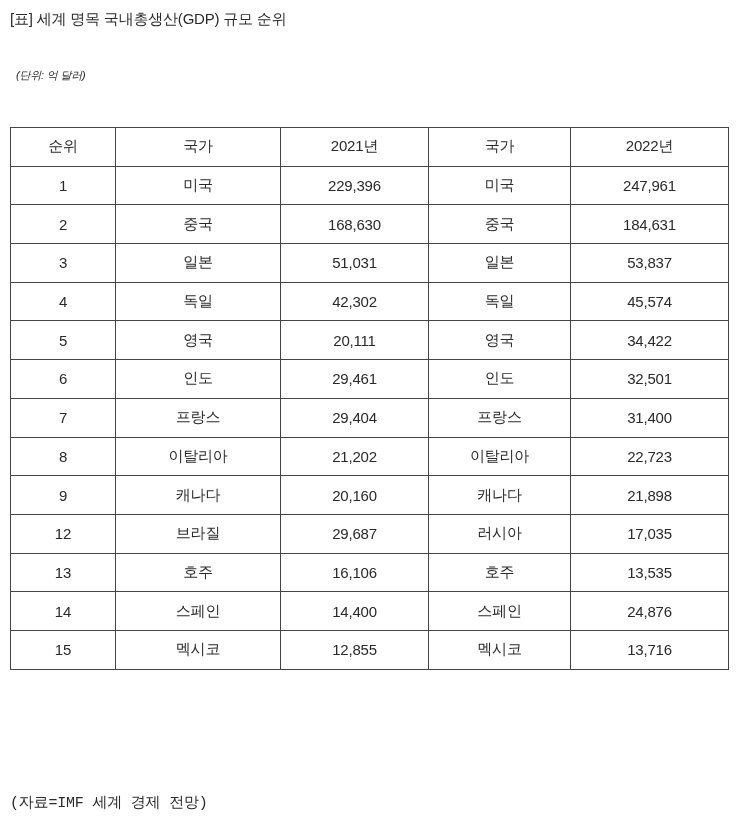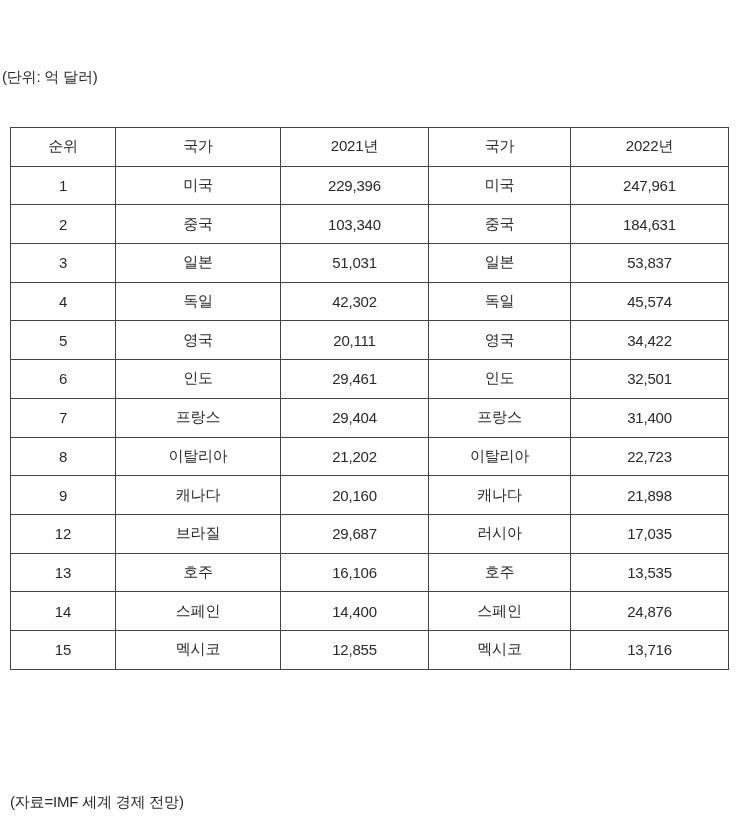--- a/index.html
+++ b/index.html
@@ -20,25 +20,26 @@
   .title {
     position: absolute;
     left: 10px;
     top: 10px;
     font-size: 15px;
     letter-spacing: -0.2px;
     white-space: nowrap;
   }
   .unit {
     position: absolute;
-    left: 2px;
+    left: 16px;
     top: 68px;
-    font-size: 15px;
+    font-size: 11px;
     letter-spacing: -0.2px;
     white-space: nowrap;
+    font-style: italic;
   }
   table.gdp {
     position: absolute;
     left: 10px;
     top: 127px;
     width: 718px;
     border-collapse: collapse;
     table-layout: fixed;
   }
   table.gdp th,
@@ -55,27 +56,29 @@
     overflow: hidden;
     white-space: nowrap;
   }
   .source {
     position: absolute;
     left: 10px;
     top: 793px;
     font-size: 15px;
     letter-spacing: -0.2px;
     white-space: nowrap;
+    font-family: Liberation Mono, monospace;
   }
 </style>
 </head>
 <body>
 
 <div class="page">
 
+  <div class="title">[표] 세계 명목 국내총생산(GDP) 규모 순위</div>
   <div class="unit">(단위: 억 달러)</div>
 
   <table class="gdp">
     <colgroup>
       <col style="width:105px">
       <col style="width:165px">
       <col style="width:148px">
       <col style="width:142px">
       <col style="width:158px">
     </colgroup>
@@ -92,21 +95,21 @@
       <tr>
         <td>1</td>
         <td>미국</td>
         <td>229,396</td>
         <td>미국</td>
         <td>247,961</td>
       </tr>
       <tr>
         <td>2</td>
         <td>중국</td>
-        <td>103,340</td>
+        <td>168,630</td>
         <td>중국</td>
         <td>184,631</td>
       </tr>
       <tr>
         <td>3</td>
         <td>일본</td>
         <td>51,031</td>
         <td>일본</td>
         <td>53,837</td>
       </tr>

